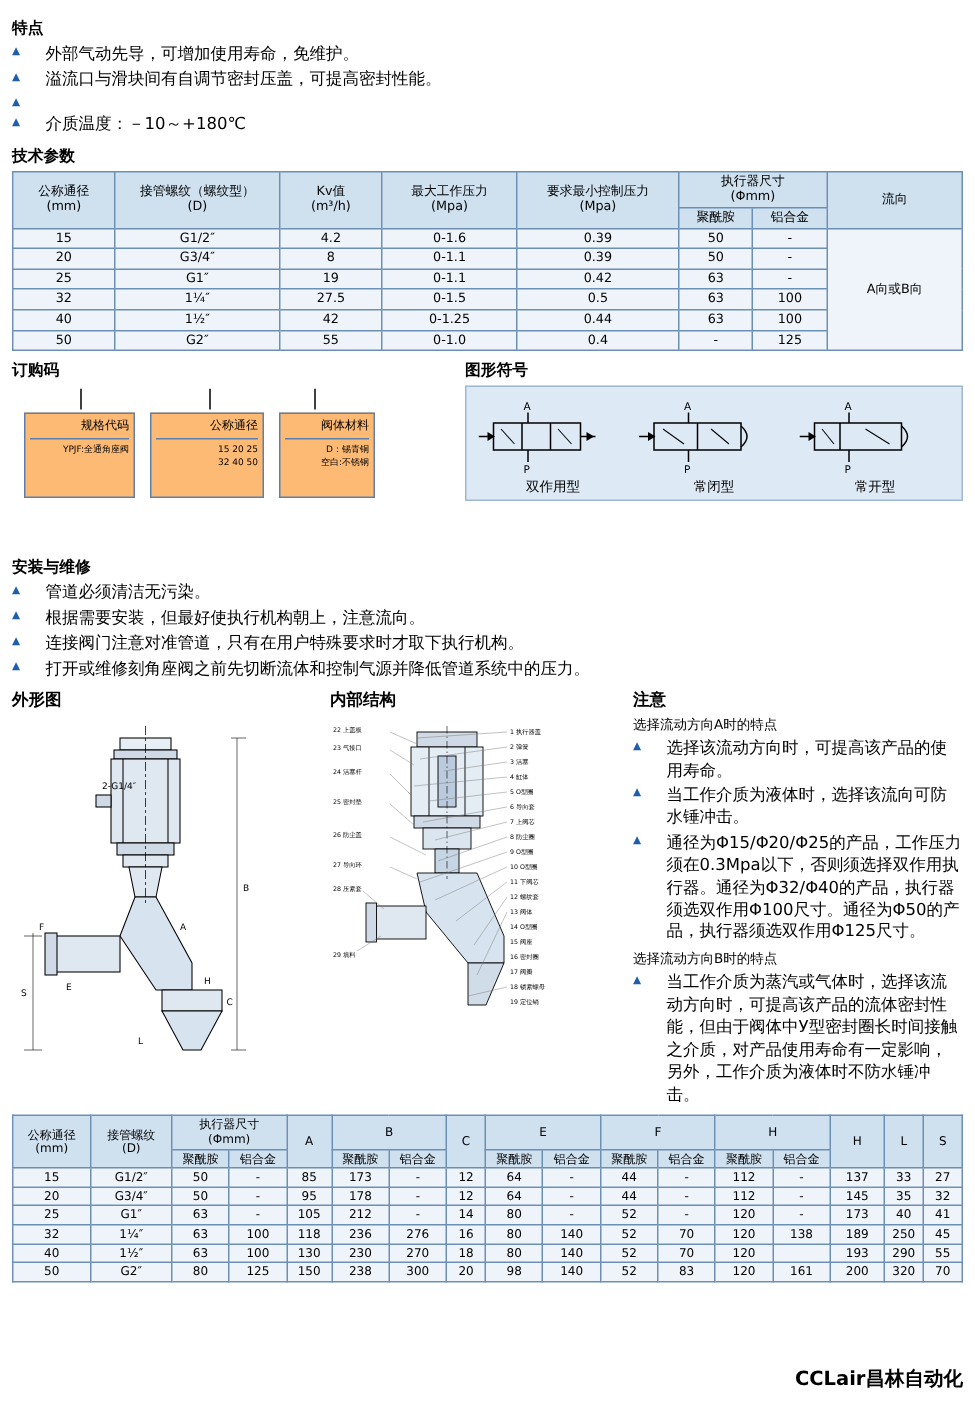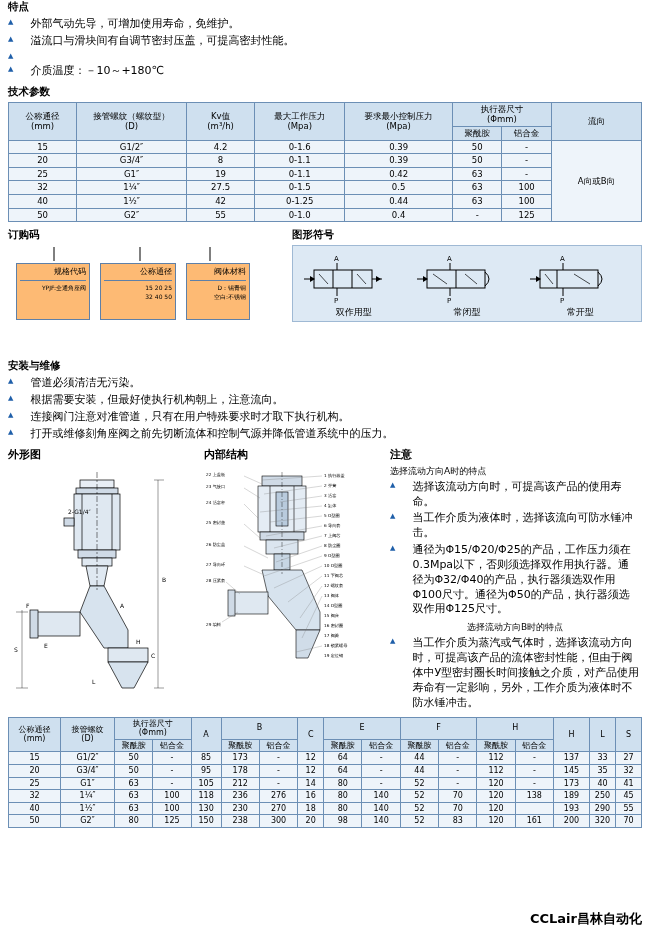--- a/index.html
+++ b/index.html
@@ -7,21 +7,21 @@
     margin: 0;
     width: 650px;
     height: 934px;
     background: #ffffff;
     font-family: "DejaVu Sans", "Liberation Sans", sans-serif;
     font-size: 9px;
     color: #000;
     position: relative;
     overflow: hidden;
   }
-  .page { position: relative; width: 650px; height: 934px; padding: 0 8px; }
+  .page { position: relative; width: 650px; height: 934px; padding: 12px 8px; }
 
   .sec-title { font-size: 10.5px; font-weight: bold; margin: 0 0 3px 0; }
   .bullet-row { display: flex; align-items: flex-start; margin-bottom: 2px; line-height: 1.35; }
   .tri {
     color: #1f5fa9; font-size: 7px; margin-right: 3px; line-height: 1.6;
   }
   .bullet-txt { font-size: 11px; margin-left: 14px; }
 
   
   table.tp { border-collapse: collapse; width: 100%; font-size: 8.5px; }
@@ -37,21 +37,21 @@
     border: 1px solid #5e80a8; background: #fdba74; font-size: 7.5px;
     text-align: right; padding: 2px 3px; line-height: 1.5;
   }
 
   
   .sympanel { background: #dde9f4; border: 1px solid #9fb9d4; padding: 6px 4px 2px; }
   .symrow { display: flex; justify-content: space-around; }
   .symlabel { text-align: center; font-size: 9px; margin-top: 2px; }
 
   
-  .cols { display: flex; gap: 6px; }
+  .cols { display: flex; gap: 24px; }
 
   
   table.dim { border-collapse: collapse; width: 100%; font-size: 8px; }
   table.dim th, table.dim td {
     border: 1px solid #6c8fb5; text-align: center; padding: 1px 1px; line-height: 1.2;
   }
   table.dim thead th { background: #cfe0ef; font-weight: normal; }
   table.dim tbody td { background: #eef4fa; }
 
   .brand {
@@ -435,21 +435,21 @@
         <span class="bullet-txt">选择该流动方向时，可提高该产品的使用寿命。</span>
       </div>
       <div class="bullet-row">
         <span class="tri">▲</span>
         <span class="bullet-txt">当工作介质为液体时，选择该流向可防水锤冲击。</span>
       </div>
       <div class="bullet-row">
         <span class="tri">▲</span>
         <span class="bullet-txt">通径为Φ15/Φ20/Φ25的产品，工作压力须在0.3Mpa以下，否则须选择双作用执行器。通径为Φ32/Φ40的产品，执行器须选双作用Φ100尺寸。通径为Φ50的产品，执行器须选双作用Φ125尺寸。</span>
       </div>
-      <div style="font-size:9px; margin:4px 0 2px 0;text-align:center;">选择流动方向B时的特点</div>
+      <div style="font-size:9px; margin:4px 0 2px 0;">选择流动方向B时的特点</div>
       <div class="bullet-row">
         <span class="tri">▲</span>
         <span class="bullet-txt">当工作介质为蒸汽或气体时，选择该流动方向时，可提高该产品的流体密封性能，但由于阀体中У型密封圈长时间接触之介质，对产品使用寿命有一定影响，另外，工作介质为液体时不防水锤冲击。</span>
       </div>
     </div>
   </div>
 
   <div style="margin-top:4px;">
     <table class="dim">
       <thead>

